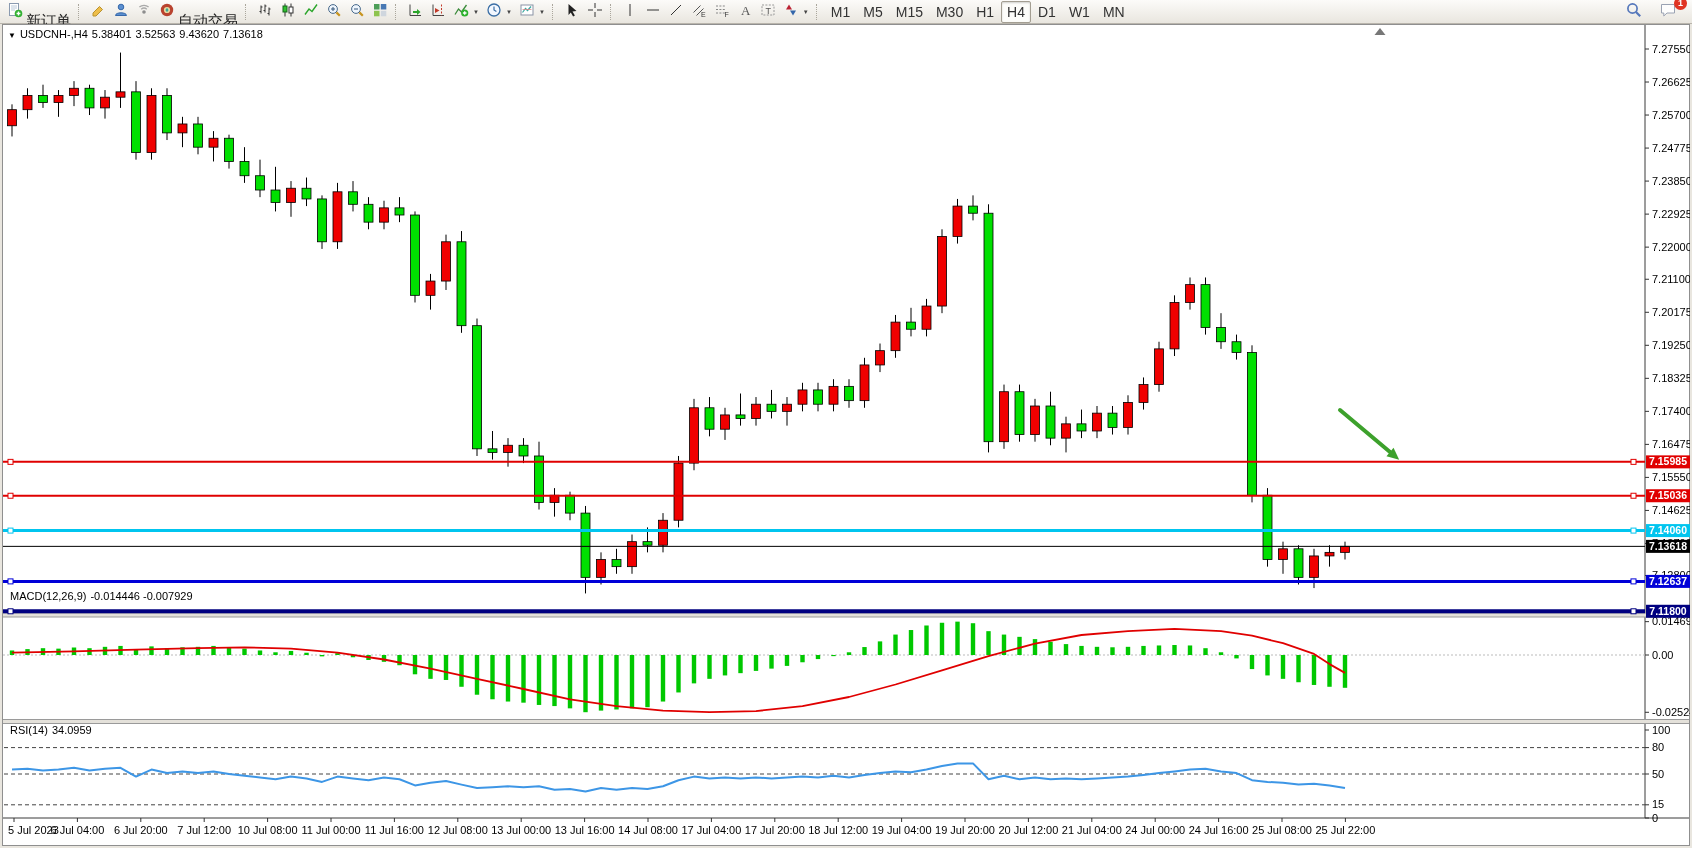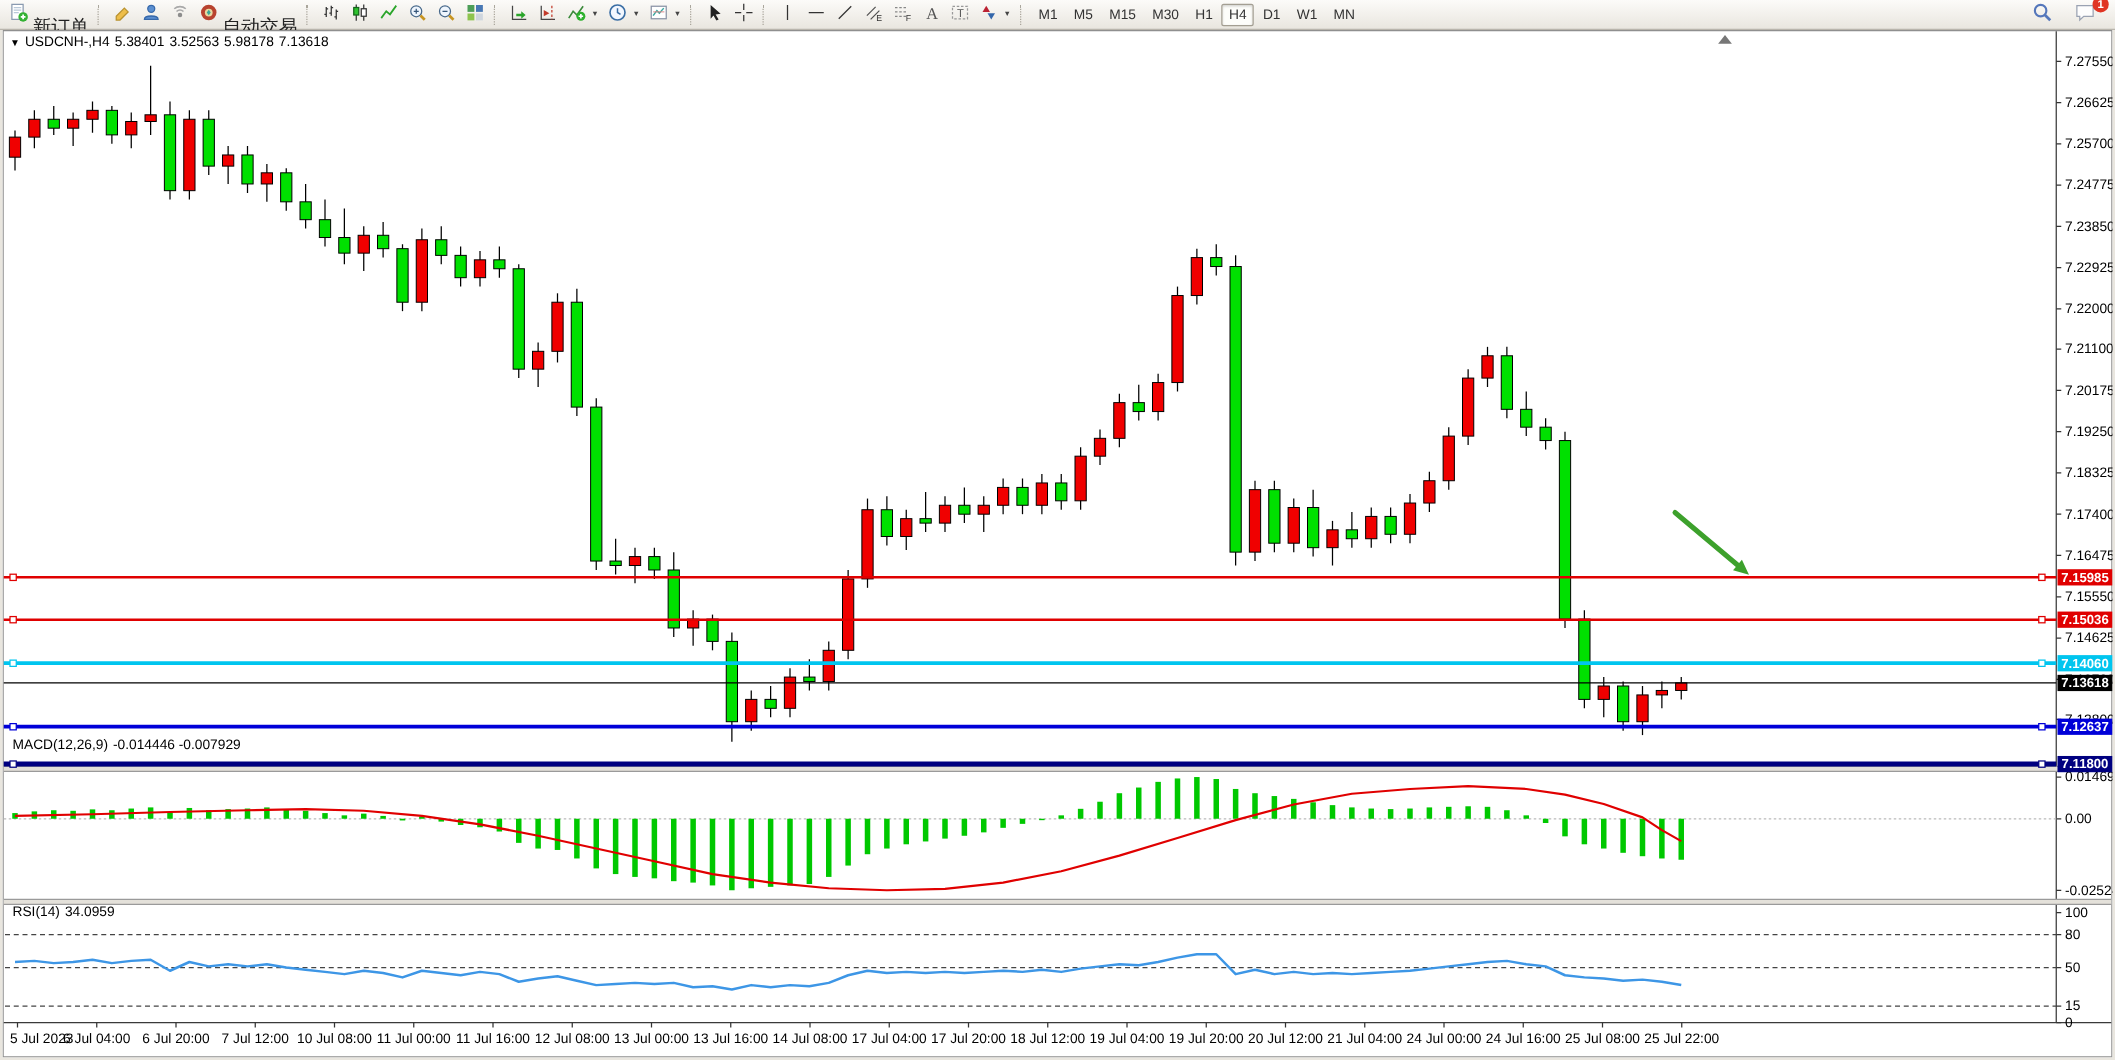--- a/index.html
+++ b/index.html
@@ -3,21 +3,21 @@
 <meta charset="utf-8">
 <style>
   html,body{margin:0;padding:0;}
   body{width:1692px;height:848px;background:#e9e6df;font-family:"Liberation Sans",sans-serif;overflow:hidden;position:relative;}
   .toolbar{height:24px;display:flex;align-items:center;gap:1px;padding:0 4px;background:linear-gradient(#fcfbf9,#e9e6df);border-bottom:1px solid #b9b5ac;box-sizing:border-box;}
   .tbtn{height:20px;min-width:22px;display:flex;align-items:center;justify-content:center;gap:3px;border:1px solid transparent;border-radius:2px;background:transparent;padding:0 2px;font-family:"Liberation Sans",sans-serif;cursor:default;}
   .tbtn .lbl{font-size:15px;color:#222;white-space:nowrap;margin-top:19px;}
   .caret{font-size:6px;color:#444;margin-left:1px;}
   .sep{width:4px;height:16px;border-left:1px dotted #aaa69c;margin:0 3px;}
   .tf-group{display:flex;align-items:center;gap:1px;}
-  .tf{font-size:11px;color:#333;padding:2px 5px;border:1px solid transparent;border-radius:2px;background:transparent;font-family:"Liberation Sans",sans-serif;}
+  .tf{font-size:14px;color:#333;padding:2px 5px;border:1px solid transparent;border-radius:2px;background:transparent;font-family:"Liberation Sans",sans-serif;}
   .tf.active{background:#fdfdfa;border-color:#a39e92;box-shadow:inset 0 1px 2px rgba(0,0,0,.18);}
   .toolbar-right{margin-left:auto;display:flex;align-items:center;gap:10px;padding-right:8px;}
   .chat-wrap{position:relative;}
   .badge{position:absolute;top:-5px;right:-7px;background:#e03423;color:#fff;border-radius:50%;width:13px;height:13px;font-size:9px;line-height:13px;text-align:center;font-weight:bold;}
   .chart-window{position:absolute;left:2px;top:24px;width:1688px;height:822px;background:#fff;}
   .chart-window svg{position:absolute;left:0;top:0;}
   .overlay{position:absolute;font-size:11px;color:#000;white-space:nowrap;z-index:3;}
   .overlay span{margin-right:4px;}
   .tri{font-size:8px;color:#000;margin-right:3px;}
   .axis-text{font-size:11px;fill:#000;}
@@ -641,21 +641,21 @@
         <rect x="1644" y="515.8723999999988" width="44" height="13" fill="#000000"></rect>
         <text x="1666" y="525.8723999999988" text-anchor="middle" fill="#fff" font-size="10.5" font-weight="bold">7.13618</text>
       </g>
       <g>
         <line x1="1338" y1="386" x2="1388" y2="428" stroke="#3da12c" stroke-width="4" stroke-linecap="round"></line>
         <polygon points="1397.1884583774754,435.7183050370793 1384.462443524672,432.2113767563429 1391.537556475328,423.7886232436571" fill="#3da12c"></polygon>
       </g>
       <polygon points="1378,4 1372.5,11 1383.5,11" fill="#777"></polygon>
     </svg>
   <div class="overlay" style="left:6px;top:4px">
-    <span class="tri">▼</span><span>USDCNH-,H4</span><span>5.38401</span><span>3.52563</span><span>5.98178</span><span>7.13618</span>
+    <span class="tri">▼</span><span>USDCNH-,H4</span><span>5.38401</span><span>3.52563</span><span>9.43620</span><span>7.13618</span>
   </div>
   <div class="overlay" style="left:8px;top:566px">
     <span>MACD(12,26,9)</span><span>-0.014446 -0.007929</span>
   </div>
   <div class="overlay" style="left:8px;top:700px">
     <span>RSI(14)</span><span>34.0959</span>
   </div>
 </div>
 
 </body></html>

